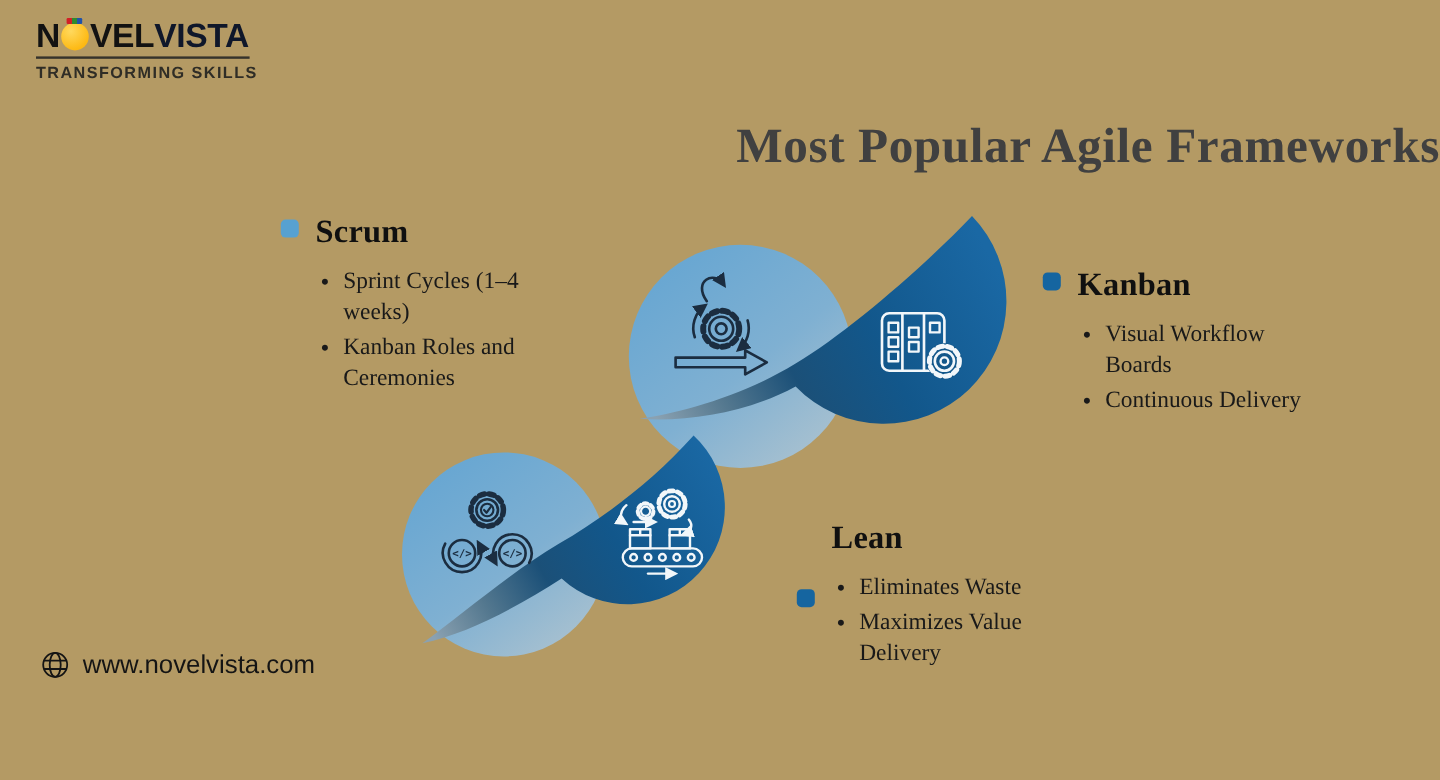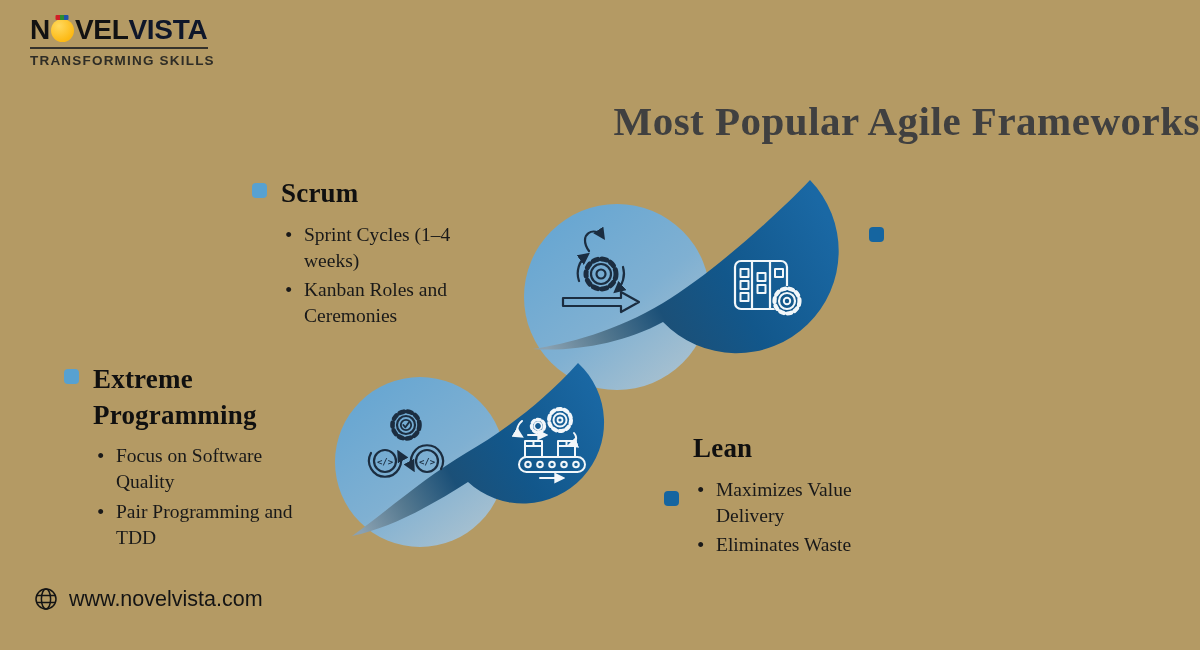--- a/index.html
+++ b/index.html
@@ -27,27 +27,27 @@
   .section{position:absolute;display:flex;gap:14px;align-items:flex-start;z-index:2;}
   .sq{width:15px;height:15px;border-radius:4px;margin-top:7px;flex:none;}
   .sq.light{background:#57a1d1;}
   .sq.dark{background:#1565a0;}
   .sec-body h2{margin:0;font:700 27px/1.32 "Liberation Serif",serif;color:#101010;letter-spacing:.2px;}
   .points{margin:10px 0 0;padding:0;list-style:none;
           font:400 19.5px/1.34 "Liberation Serif",serif;color:#191919;}
   .points li{position:relative;padding-left:23px;margin-top:3px;}
   .points li::before{content:"\2022";position:absolute;left:4px;top:-1px;font-size:21px;color:#191919;}
 
-  #sec-scrum{left:252px;top:176px;} #sec-scrum .sec-body{width:195px;}
+  #sec-scrum{left:234px;top:176px;} #sec-scrum .sec-body{width:195px;}
   #sec-kanban{left:869px;top:220px;} #sec-kanban .sec-body{width:205px;}
   #sec-xp{left:64px;top:362px;} #sec-xp .sec-body{width:222px;}
   #sec-lean{left:664px;top:431px;align-items:center;} #sec-lean .sec-body{width:180px;}
 
   
-  .footer{position:absolute;left:33px;top:586px;display:flex;align-items:center;gap:10px;z-index:2;
+  .footer{position:absolute;left:33px;top:541px;display:flex;align-items:center;gap:10px;z-index:2;
           font-family:"Liberation Sans",sans-serif;font-size:21.5px;color:#141414;font-weight:500;}
 </style>
 </head>
 <body>
 
 <div class="canvas">
 
   <svg class="art" width="1200" height="650" viewBox="0 0 1200 650" aria-hidden="true">
     <defs>
       <linearGradient id="lgTop" gradientUnits="userSpaceOnUse" x1="570" y1="215" x2="690" y2="365">
@@ -188,40 +188,37 @@
       <h2>Scrum</h2>
       <ul class="points">
         <li>Sprint Cycles (1–4 weeks)</li>
         <li>Kanban Roles and Ceremonies</li>
       </ul>
     </div>
   </section>
 
   <section class="section" id="sec-kanban">
     <span class="sq dark"></span>
+    <div class="sec-body">
+      <h2>Kanban</h2>
+      <ul class="points">
+        <li>Visual Workflow Boards</li>
+        <li>Continuous Delivery</li>
+      </ul>
+    </div>
   </section>
 
-  <section class="section" id="sec-xp">
-    <span class="sq light"></span>
-    <div class="sec-body">
-      <h2>Extreme Programming</h2>
-      <ul class="points">
-        <li>Focus on Software Quality</li>
-        <li>Pair Programming and TDD</li>
-      </ul>
-    </div>
-  </section>
 
   <section class="section" id="sec-lean">
     <span class="sq dark"></span>
     <div class="sec-body">
       <h2>Lean</h2>
       <ul class="points">
+        <li>Eliminates Waste</li>
         <li>Maximizes Value Delivery</li>
-        <li>Eliminates Waste</li>
       </ul>
     </div>
   </section>
 
   <footer class="footer">
     <svg width="26" height="26" viewBox="0 0 26 26" aria-hidden="true">
       <g fill="none" stroke="#141414" stroke-width="1.5">
         <circle cx="13" cy="13" r="10"></circle>
         <ellipse cx="13" cy="13" rx="4.6" ry="10"></ellipse>
         <path d="M3.6 9.5h18.8M3.6 16.5h18.8"></path>

